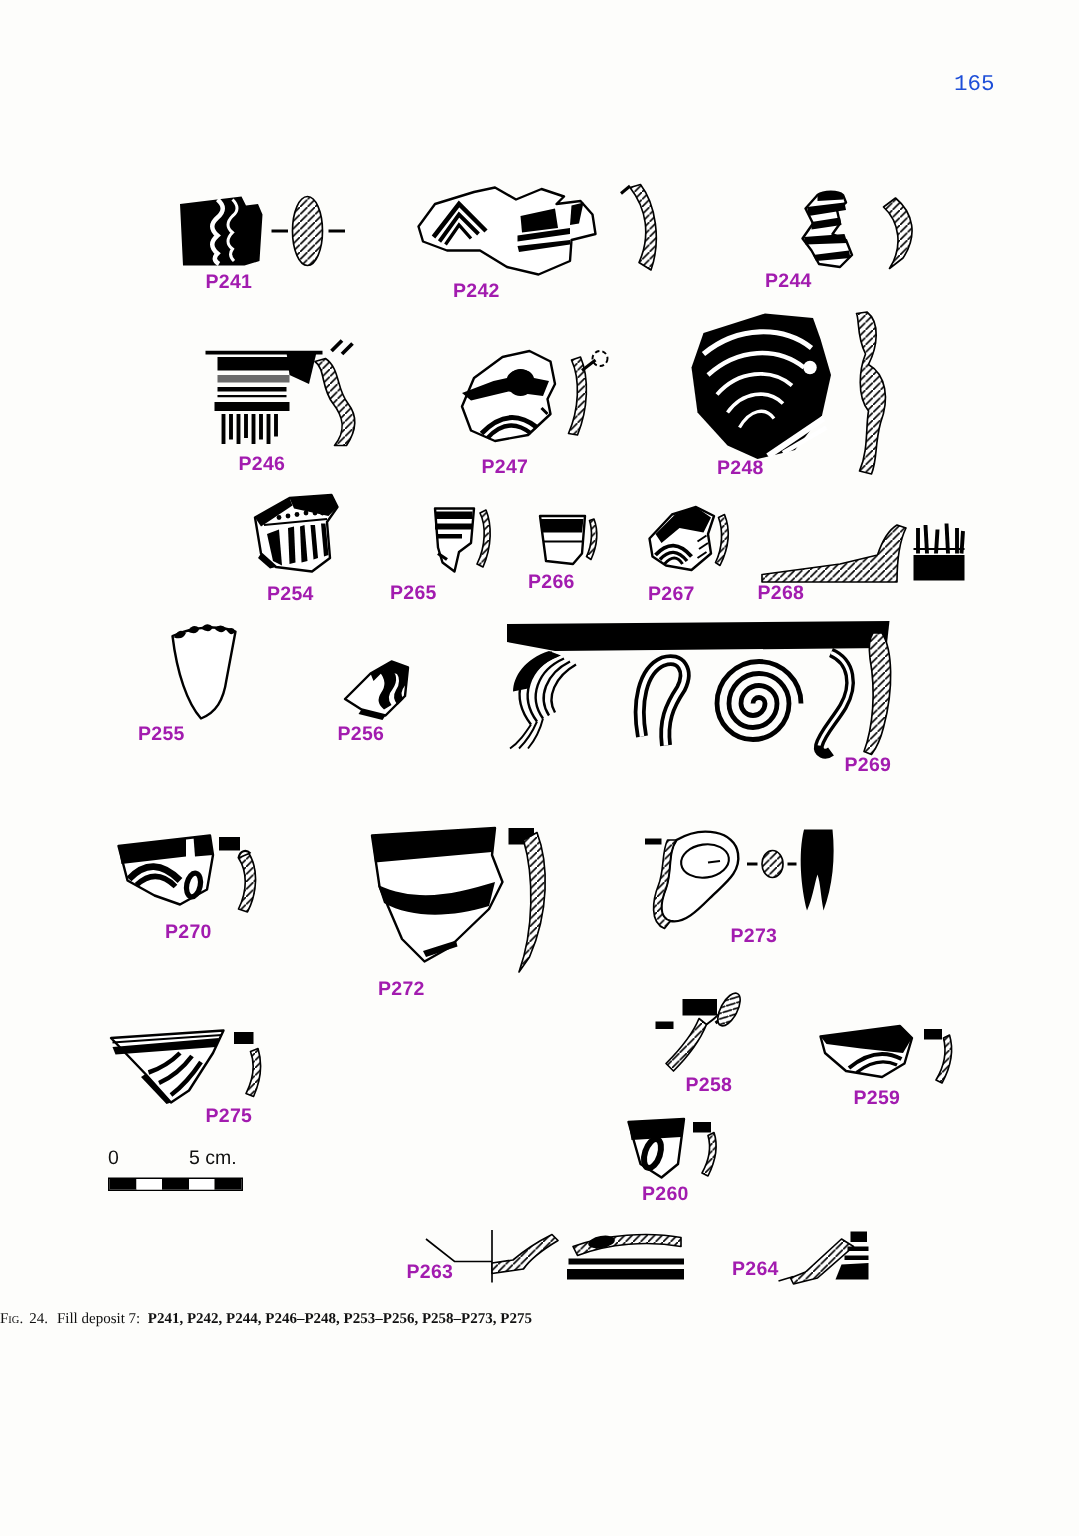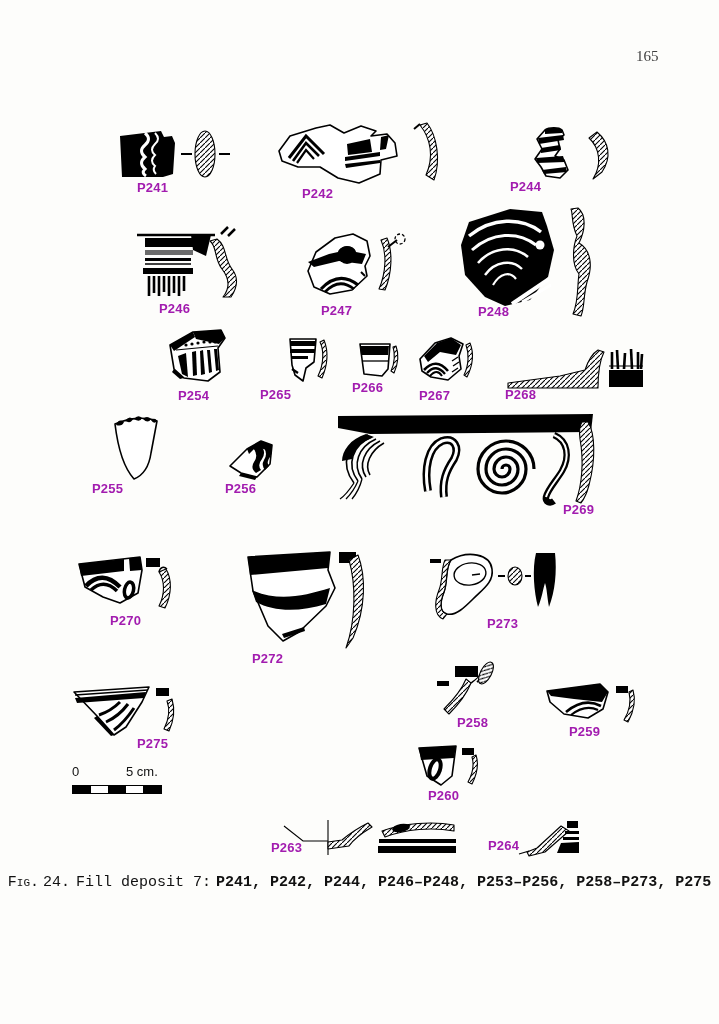--- a/index.html
+++ b/index.html
@@ -1,39 +1,39 @@
 <!DOCTYPE html>
 <html><head>
 <meta charset="utf-8">
 <style>
   html,body{margin:0;padding:0;background:#e8e8e8;}
   #page{position:relative;width:719px;height:1024px;background:#fdfdfb;margin:0 auto;
         font-family:"Liberation Sans",sans-serif;overflow:hidden;}
-  .pageno{position:absolute;left:636px;top:48px;font-family:Liberation Serif, serif;
-          font-size:15px;color:#404040;}
+  .pageno{position:absolute;left:636px;top:48px;font-family:Liberation Mono, monospace;
+          font-size:15px;color:#1d4ed8;}
   .sherd{position:absolute;}
   .sherd svg{position:absolute;left:0;top:0;overflow:visible;}
   .slabel{position:absolute;font-family:"Liberation Sans",sans-serif;font-weight:bold;
           font-size:13px;letter-spacing:.2px;color:#a21caf;white-space:nowrap;text-align:right;}
   .outline{fill:#fff;stroke:#000;stroke-width:1.6;stroke-linejoin:round;}
   .ink{fill:#000;stroke:none;}
   .hatch{fill:url(#hatch);stroke:#000;stroke-width:1.1;stroke-linejoin:round;}
   .ln{stroke:#000;fill:none;}
   .wln{stroke:#fff;fill:none;}
   
   #scalebar{position:absolute;left:70px;top:764px;width:110px;height:36px;}
   #scalebar .num{position:absolute;font-size:13px;color:#111;}
   #scalebar .bar{position:absolute;left:2px;top:21px;width:88px;height:7px;
                  border:1.5px solid #000;display:flex;}
   #scalebar .bar i{flex:1;}
   #scalebar .bar i:nth-child(odd){background:#000;}
   #scalebar .bar i:nth-child(even){background:#fff;}
   
-  #caption{position:absolute;left:0;top:874px;width:719px;text-align:center;
-           font-family:Liberation Mono, monospace;font-size:15px;color:#111;}
+  #caption{position:absolute;left:0;top:874px;width:719px;
+           font-family:Liberation Serif, serif;font-size:10px;color:#111;}
   #caption .figcap{font-variant:small-caps;margin-right:4px;}
   #caption .fignum{margin-right:6px;}
   #caption .deposit{margin-right:5px;}
   #caption .list{font-weight:bold;}
 </style>
 </head>
 <body>
 
 <div id="page">
 
@@ -186,21 +186,21 @@
 <div class="sherd" style="left:352px;top:340px;width:50px;height:58px">
   <svg width="50" height="40" viewBox="0 0 50 40">
     <path class="outline" d="M8,4 L38,4 L36,29 L30,36 L12,34 Z"></path>
     <path class="ink" d="M8,6 L37,6 L36,15 L9,15 Z"></path>
     <line class="ln" x1="10" y1="21" x2="36" y2="21" stroke-width="1.3"></line>
     <path class="hatch" d="M44,6 C47,14 46,24 42,33 L39,31 C43,23 43,13 41,7 Z"></path>
   </svg>
   <div class="slabel" style="left:0px;top:40px">P266</div>
 </div>
 
-<div class="sherd" style="left:410px;top:335px;width:70px;height:70px">
+<div class="sherd" style="left:423px;top:335px;width:70px;height:70px">
   <svg width="70" height="52" viewBox="0 0 70 52">
     <path class="outline" d="M10,24 L25,8 L41,3 L53,9 L49,21 L51,34 L38,45 L21,42 L12,36 Z"></path>
     <path class="ink" d="M14,21 L27,8 L41,3 L51,10 L46,20 L30,17 L18,27 Z"></path>
     <path class="ln" stroke-width="2.6" d="M14,35 Q26,22 38,36"></path>
     <path class="ln" stroke-width="2.3" d="M17,38 Q26,28 35,39"></path>
     <path class="ln" stroke-width="2" d="M20,41 Q27,33 32,41"></path>
     <g stroke="#000" stroke-width="1.4">
       <line x1="42" y1="26" x2="48" y2="22"></line>
           <line x1="43" y1="31" x2="49" y2="27"></line>
           <line x1="42" y1="37" x2="48" y2="33"></line>

